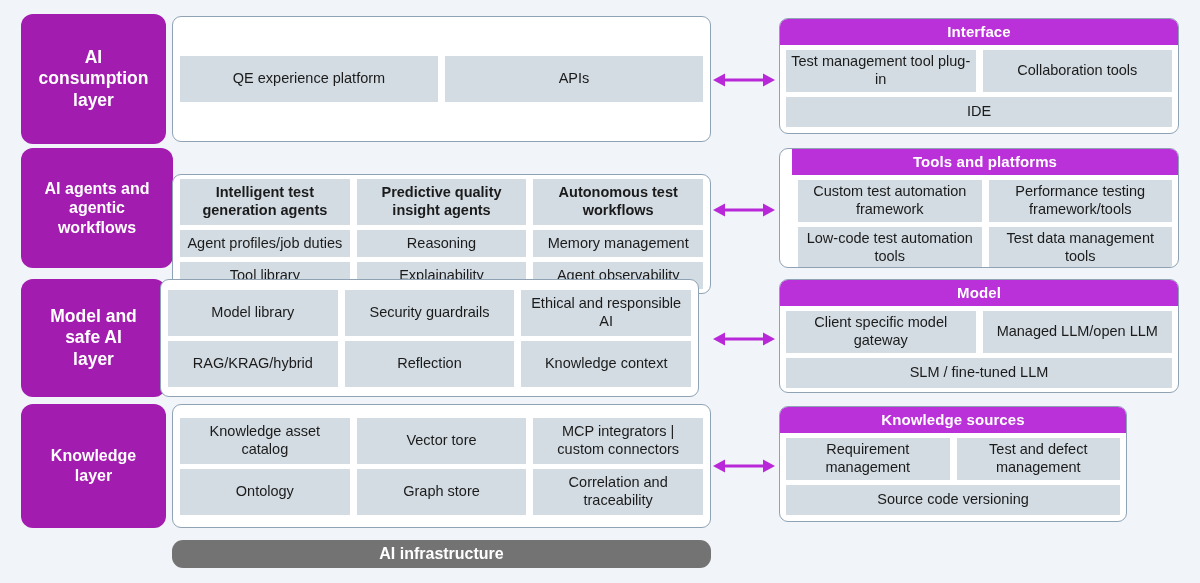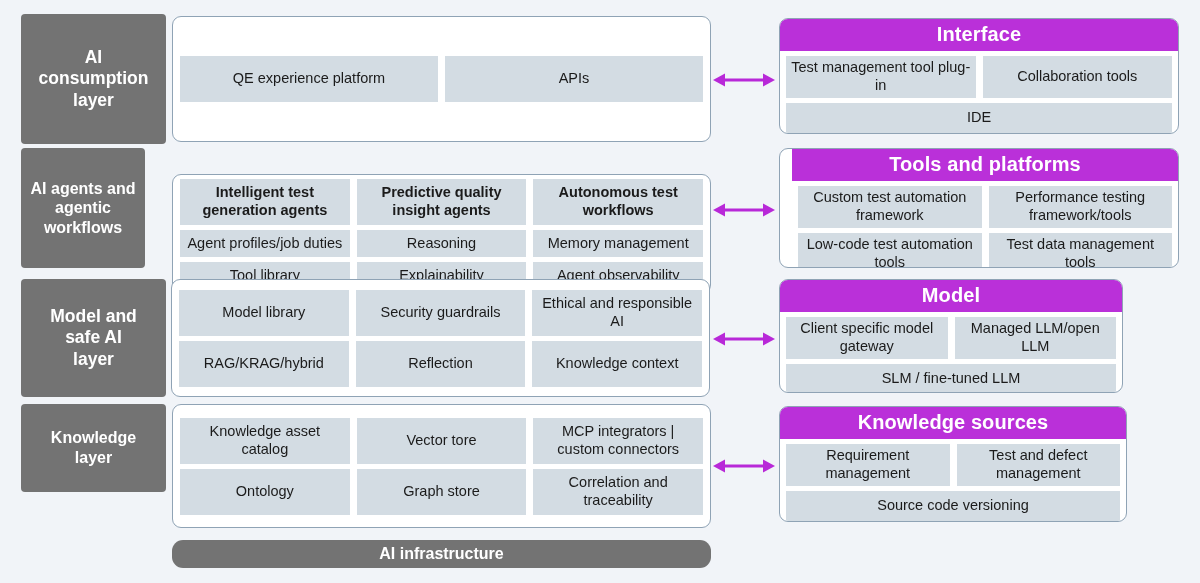--- a/index.html
+++ b/index.html
@@ -24,22 +24,22 @@
     position: absolute;
     background: #ffffff;
     border: 1px solid #8fa3b5;
     border-radius: 9px;
     overflow: hidden;
   }
 
   
   .layer-chip {
     position: absolute;
-    background: #737373;
-    border-radius: 4px;
+    background: #a21caf;
+    border-radius: 12px;
     display: flex;
     align-items: center;
     justify-content: center;
     text-align: center;
     color: #ffffff;
     font-weight: bold;
     line-height: 1.22;
     padding: 4px 8px;
   }
   .layer-chip.size-lg { font-size: 17.5px; }
@@ -79,21 +79,21 @@
     display: flex;
     flex-direction: column;
     padding: 0;
     background: #ffffff;
     border: 1px solid #8fa3b5;
   }
   .rp-header {
     background: #ba30d9;
     color: #ffffff;
     font-weight: bold;
-    font-size: 20px;
+    font-size: 15px;
     text-align: center;
     padding: 4px 0 5px 0;
     letter-spacing: 0.1px;
   }
   .rp-body {
     flex: 1 1 auto;
     display: flex;
     flex-direction: column;
     justify-content: flex-start;
     padding: 5px 6px 6px 6px;
@@ -127,33 +127,33 @@
 <body>
 
 <div id="diagram">
 
   <div class="layer-chip size-lg" style="left:21px; top:14px; width:145px; height:130px;">
     <span style="white-space:pre-line;">AI
 consumption
 layer</span>
   </div>
 
-  <div class="layer-chip size-md" style="left:21px; top:148px; width:124px; height:120px;text-align:center;">
+  <div class="layer-chip size-md" style="left:21px; top:148px; width:152px; height:120px;text-align:center;">
     <span style="white-space:pre-line;">AI agents and
 agentic
 workflows</span>
   </div>
 
   <div class="layer-chip size-lg" style="left:21px; top:279px; width:145px; height:118px;">
     <span style="white-space:pre-line;">Model and
 safe AI
 layer</span>
   </div>
 
-  <div class="layer-chip size-md" style="left:21px; top:404px; width:145px; height:88px;">
+  <div class="layer-chip size-md" style="left:21px; top:404px; width:145px; height:124px;">
     <span style="white-space:pre-line;">Knowledge
 layer</span>
   </div>
 
   <div class="panel center-panel" style="left:172px; top:16px; width:539px; height:126px;">
     <div class="cp-row">
       <div class="cell">QE experience platform</div>
       <div class="cell">APIs</div>
     </div>
   </div>
@@ -169,21 +169,21 @@
       <div class="cell" style="min-height:27px;">Reasoning</div>
       <div class="cell" style="min-height:27px;">Memory management</div>
     </div>
     <div class="cp-row">
       <div class="cell" style="min-height:27px;">Tool library</div>
       <div class="cell" style="min-height:27px;">Explainability</div>
       <div class="cell" style="min-height:27px;">Agent observability</div>
     </div>
   </div>
 
-  <div class="panel center-panel" style="left:171px; top:279px; width:539px; height:118px;">
+  <div class="panel center-panel" style="left:160px; top:279px; width:539px; height:118px;">
     <div class="cp-row">
       <div class="cell">Model library</div>
       <div class="cell">Security guardrails</div>
       <div class="cell">Ethical and responsible AI</div>
     </div>
     <div class="cp-row">
       <div class="cell">RAG/KRAG/hybrid</div>
       <div class="cell">Reflection</div>
       <div class="cell">Knowledge context</div>
     </div>
@@ -254,21 +254,21 @@
         <div class="cell">Custom test automation framework</div>
         <div class="cell">Performance testing framework/tools</div>
       </div>
       <div class="rp-row">
         <div class="cell">Low-code test automation tools</div>
         <div class="cell">Test data management tools</div>
       </div>
     </div>
   </div>
 
-  <div class="panel right-panel" style="left:779px; top:279px; width:344px; height:114px;">
+  <div class="panel right-panel" style="left:779px; top:279px; width:400px; height:114px;">
     <div class="rp-header">Model</div>
     <div class="rp-body">
       <div class="rp-row">
         <div class="cell">Client specific model gateway</div>
         <div class="cell">Managed LLM/open LLM</div>
       </div>
       <div class="rp-row single">
         <div class="cell">SLM / fine-tuned LLM</div>
       </div>
     </div>

